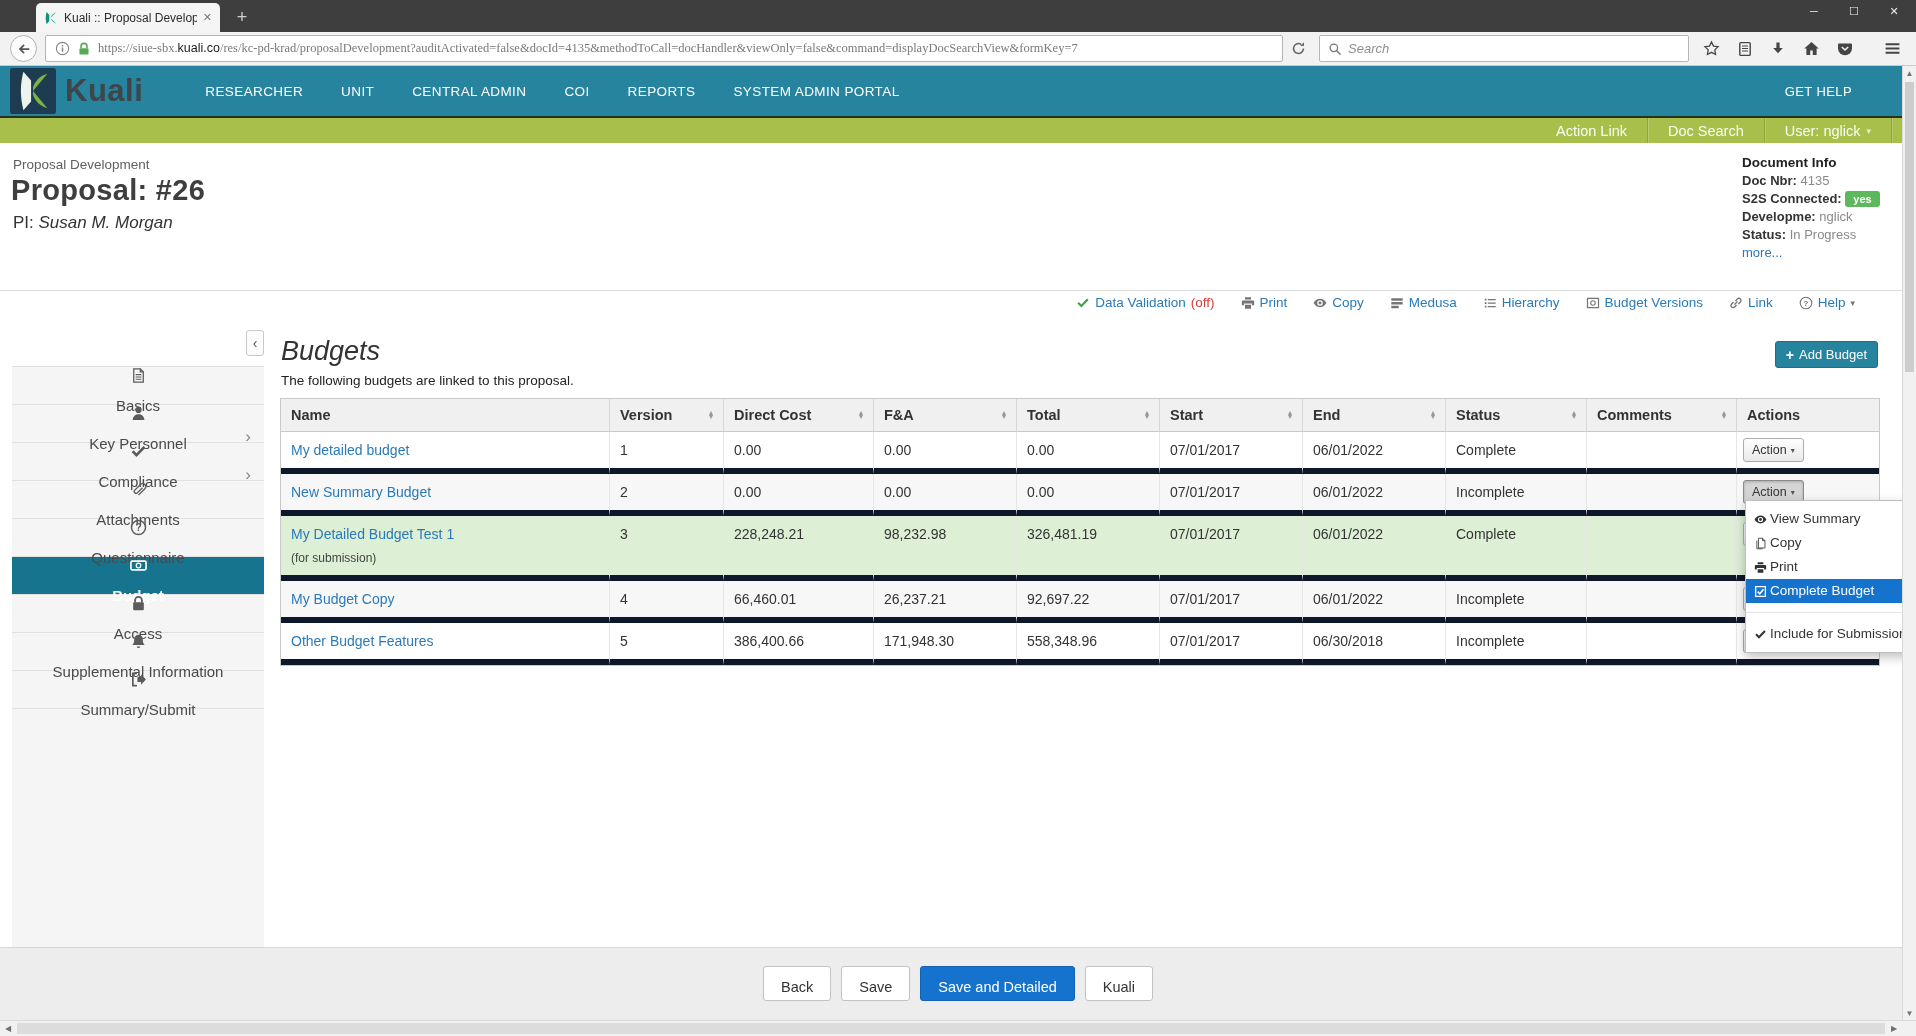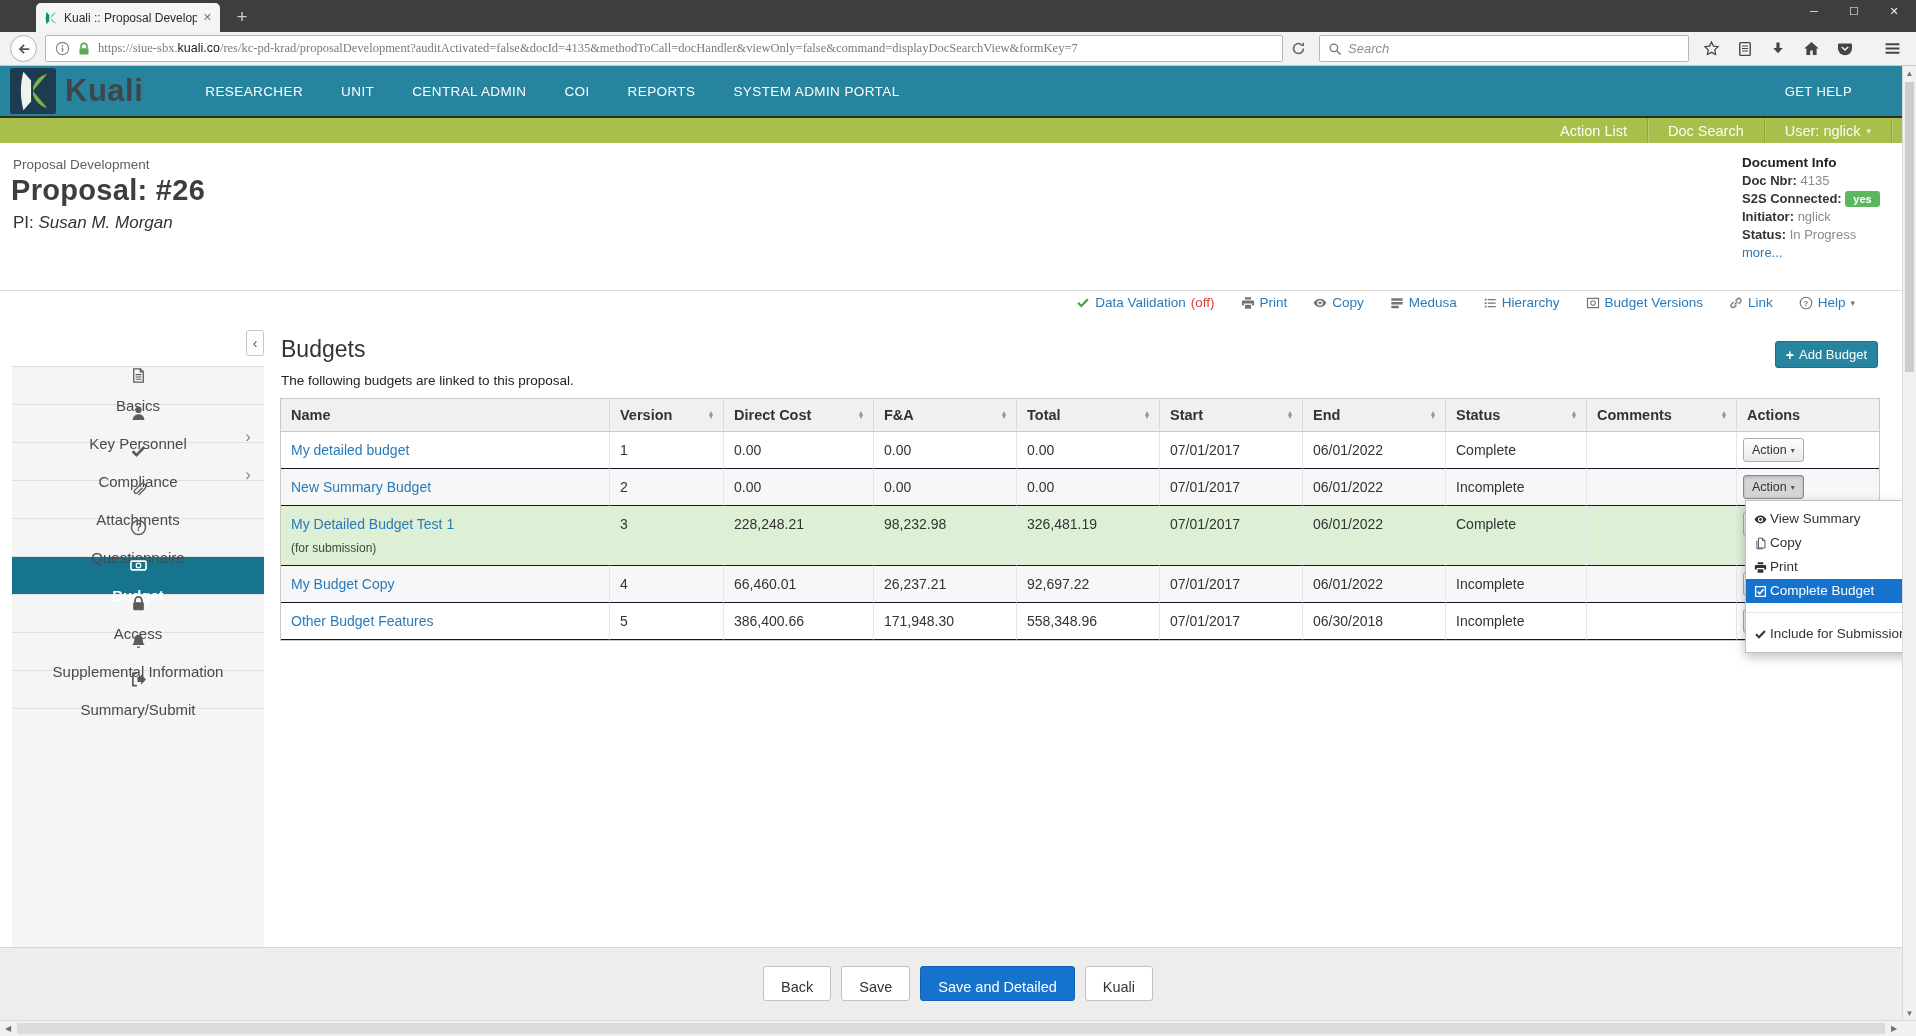--- a/index.html
+++ b/index.html
@@ -73,32 +73,32 @@
 
   .collapse-btn { position:absolute; left:246px; top:187px; width:18px; height:26px; background:#fdfdfd; border:1px solid #c8c8c8; border-radius:3px; display:flex; align-items:center; justify-content:center; color:#555; font-size:14px; }
 
   .sidebar { position:absolute; left:12px; top:223px; width:252px; height:581px; background:#f5f5f5; border-top:1px solid #e1e1e1; }
   .side-item { height:38px; display:flex; align-items:center; gap:13px; padding:0 13px; border-bottom:1px solid #e1e1e1; font-size:15px; color:#4a4a4a; cursor:pointer;flex-direction:column; }
   .side-item .icon { font-size:17px; color:#5b5b5b; width:18px; }
   .side-item.active { background:#17748f; color:#fff; font-weight:bold; }
   .side-item.active .icon { color:#fff; }
   .side-chev { margin-left:auto; color:#888; font-size:17px; }
 
-  .budgets-title { position:absolute; left:281px; top:193px; font-size:23px; font-weight:500; color:#333; }
+  .budgets-title { position:absolute; left:281px; top:193px; font-size:27px; font-weight:500; color:#333;font-style:italic; }
   .budgets-sub { position:absolute; left:281px; top:230px; font-size:13.5px; color:#222; }
   .add-btn { position:absolute; right:38px; top:198px; height:27px; background:#27849f; border:1px solid #1f6e86; border-radius:3px; color:#fff; font-size:13px; display:flex; align-items:center; gap:5px; padding:0 10px; cursor:pointer; font-family:inherit; }
   .add-plus { font-weight:bold; font-size:14px; }
 
   
   .btable { position:absolute; left:280px; top:255px; width:1600px; border:1px solid #c9c9c9; background:#fff; }
   .trow { display:grid; grid-template-columns:328px 114px 150px 143px 143px 143px 143px 141px 150px 143px; }
   .th { background:#f0f0f0; padding:8px 10px; font-weight:bold; font-size:14.5px; color:#333; border-bottom:1px solid #c9c9c9; border-left:1px solid #d8d8d8; display:flex; align-items:center; justify-content:space-between; }
   .trow .th:first-child { border-left:none; }
   .sort { display:flex; flex-direction:column; color:#999; font-size:8px; line-height:4.5px; }
-  .td { padding:10px; font-size:14px; color:#333; border-left:1px solid #e6e6e6; border-bottom:1px solid #0f172a; }
+  .td { padding:10px; font-size:14px; color:#333; border-left:1px solid #e6e6e6; border-bottom:6px solid #0f172a; }
   .trow .td:first-child { border-left:none; }
   .brow.alt { background:#f7f7f7; }
   .brow.hl { background:#ddefd5; }
   .link { color:#2a7ab9; font-size:14px; }
   .note { font-size:12px; color:#444; margin-top:9px; }
   .td-actions { padding:6px; }
   .action-btn { border:1px solid #adadad; background:linear-gradient(#fefefe,#e9e9e9); border-radius:3px; padding:4px 8px; font-size:12.5px; color:#333; display:inline-flex; align-items:center; gap:4px; cursor:pointer; font-family:inherit; }
   .action-btn .caret { font-size:8px; color:#555; }
   .action-btn.open { background:#d5d5d5; border-color:#8a8a8a; box-shadow:inset 0 1px 3px rgba(0,0,0,.2); }
 
@@ -236,40 +236,40 @@
         <a class="nav-item">CENTRAL ADMIN</a>
         <a class="nav-item">COI</a>
         <a class="nav-item">REPORTS</a>
         <a class="nav-item">SYSTEM ADMIN PORTAL</a>
       </nav>
     <a class="get-help">GET HELP</a>
   </div>
 
   <div class="portal-bar">
       <span style="display:flex;align-items:stretch;">
-        <span class="pb-item">Action List</span>
+        <span class="pb-item">Action Link</span>
         <span class="pb-sep"></span>
         <span class="pb-item">Doc Search</span>
         <span class="pb-sep"></span>
         <span class="pb-item">User: nglick<span class="pb-caret">▾</span></span>
         <span class="pb-sep"></span>
       </span>
     </div>
 
   <div class="page">
     <div class="app-label">Proposal Development</div>
     <div class="proposal-title">Proposal: #26</div>
     <div class="pi-line"><span>PI:</span> <i>Susan M. Morgan</i></div>
 
     <div class="doc-info">
       <div class="di-title">Document Info</div>
       <div>
           <div class="di-row"><span class="di-label">Doc Nbr:</span> <span class="di-value">4135</span></div>
           <div class="di-row"><span class="di-label">S2S Connected:</span> <span class="di-badge">yes</span></div>
-          <div class="di-row"><span class="di-label">Initiator:</span> <span class="di-value">nglick</span></div>
+          <div class="di-row"><span class="di-label">Developme:</span> <span class="di-value">nglick</span></div>
           <div class="di-row"><span class="di-label">Status:</span> <span class="di-value">In Progress</span></div>
         </div>
       <a class="di-more">more...</a>
     </div>
 
     <div class="tb-line"></div>
     <div class="toolbar">
         <span style="display:flex;gap:26px;align-items:center;">
           <span class="tb-item">
             <span class="icon green">

